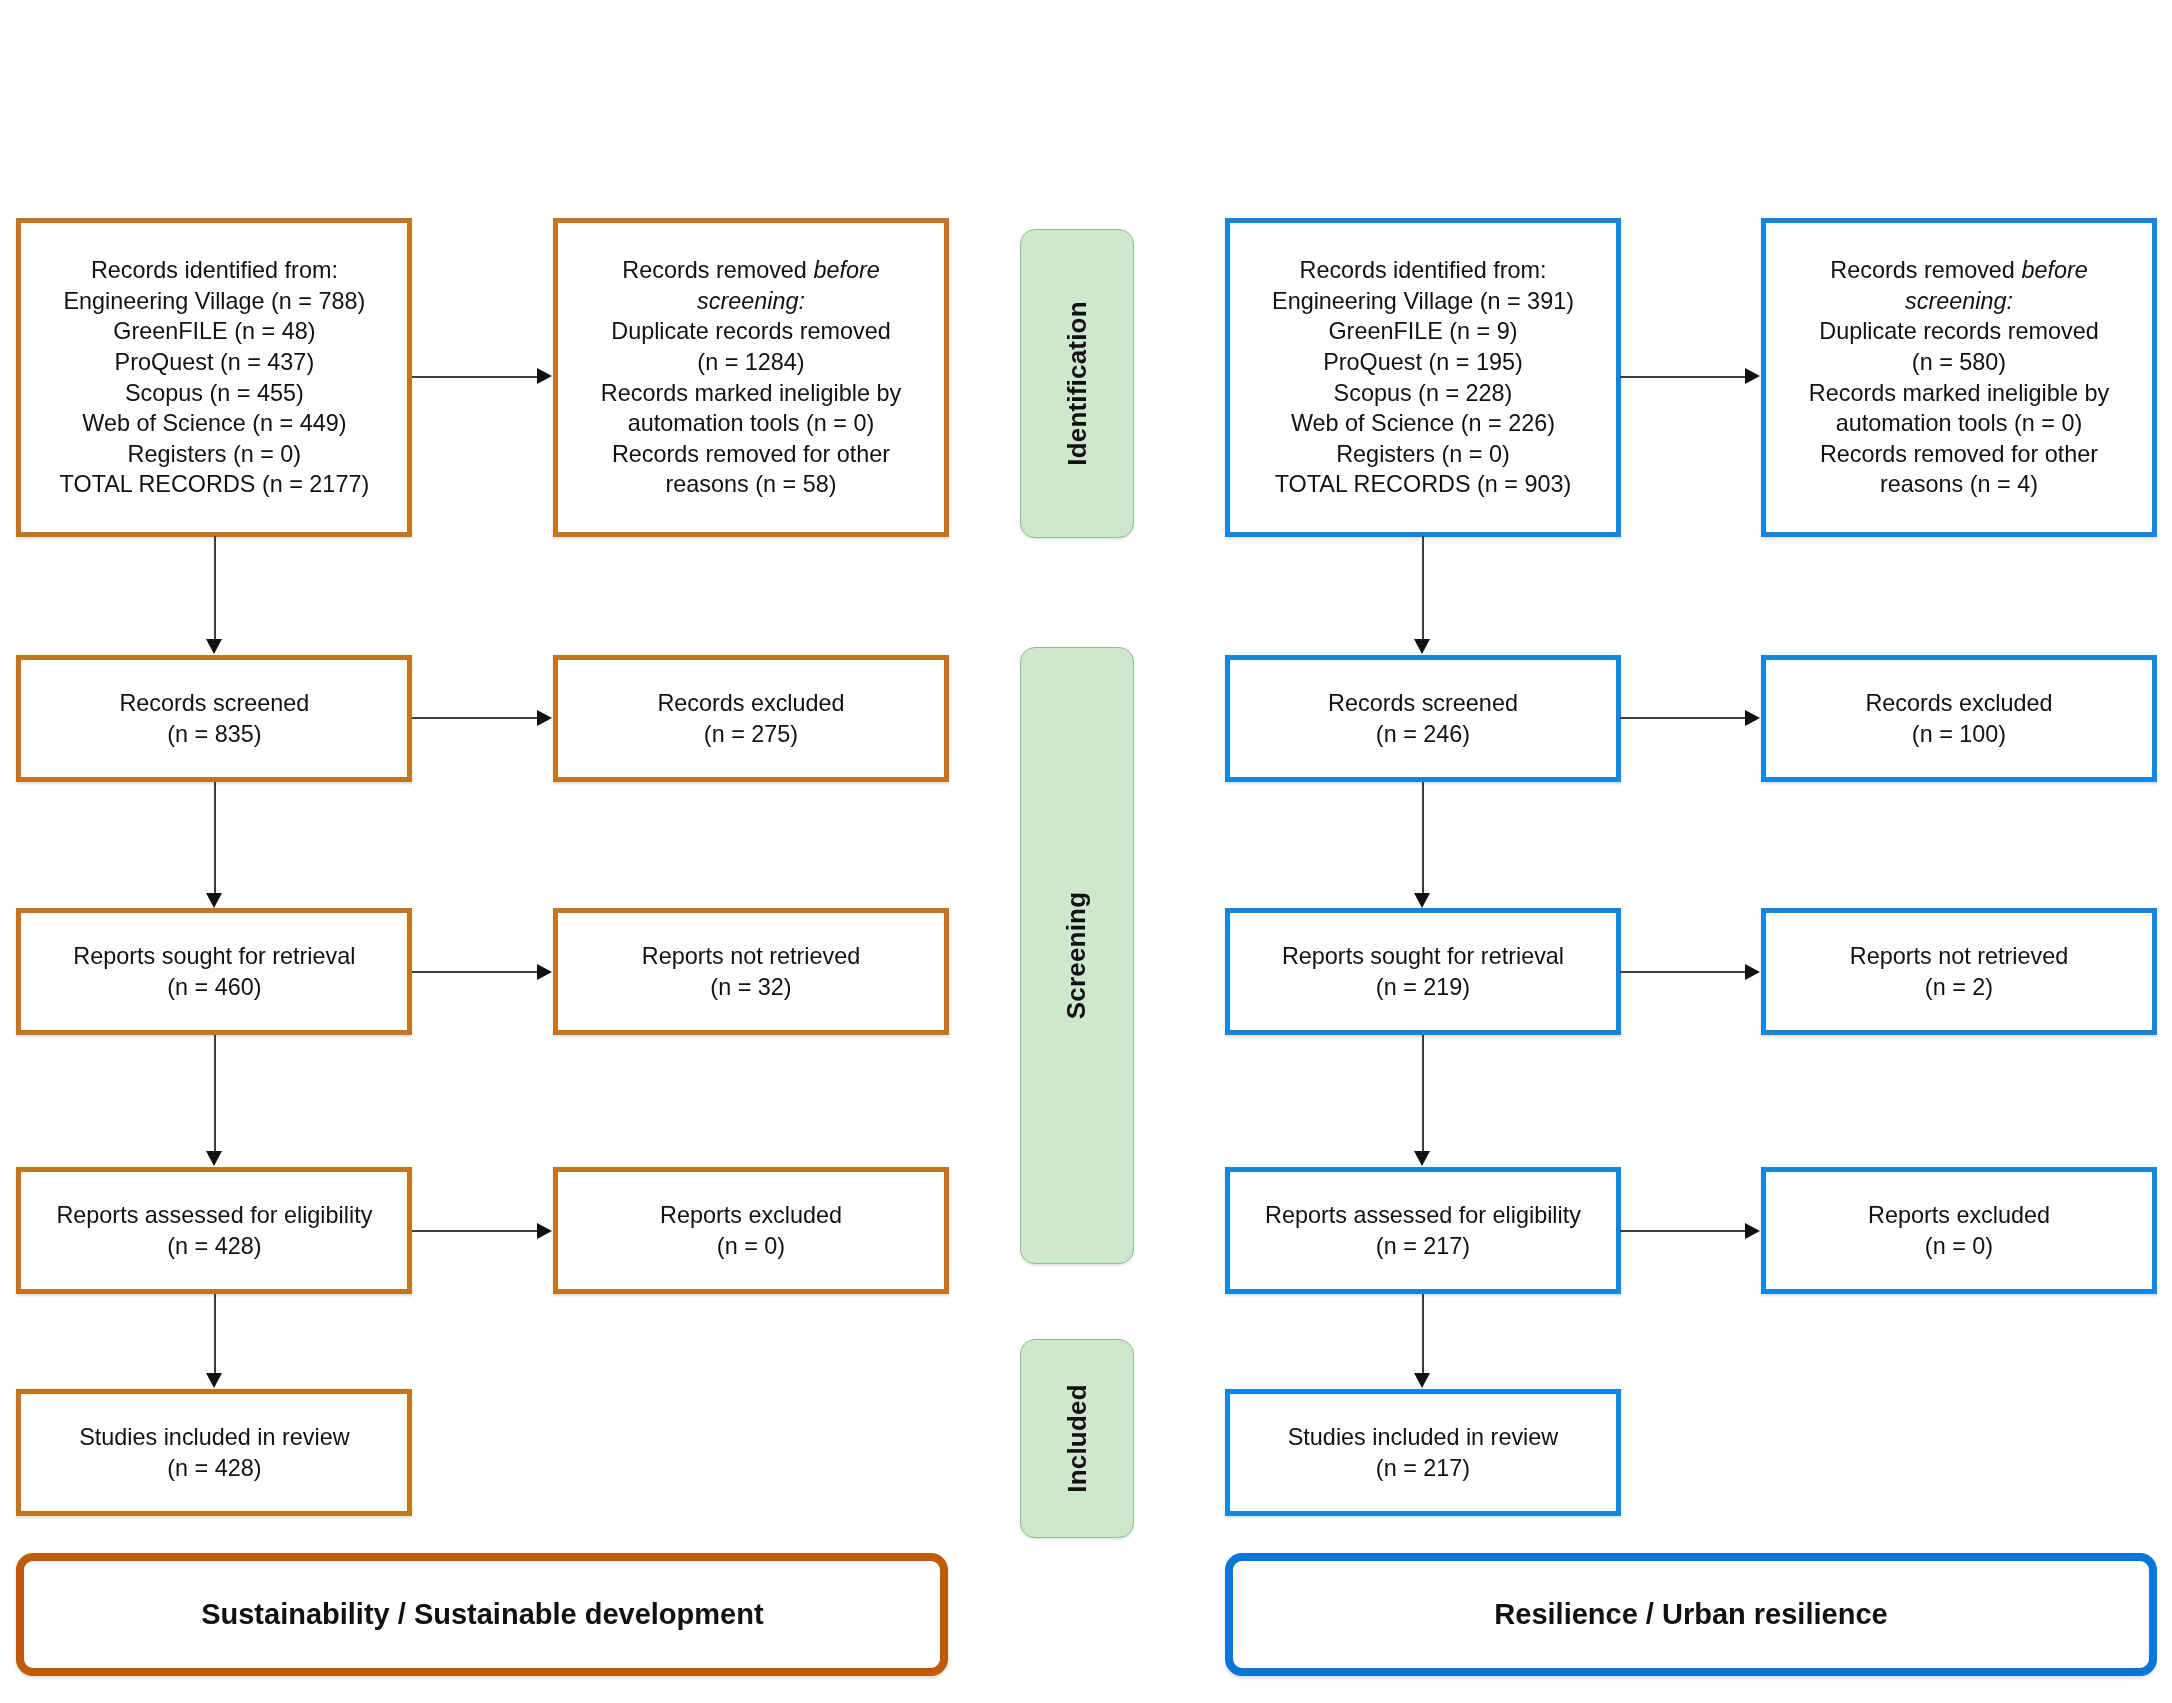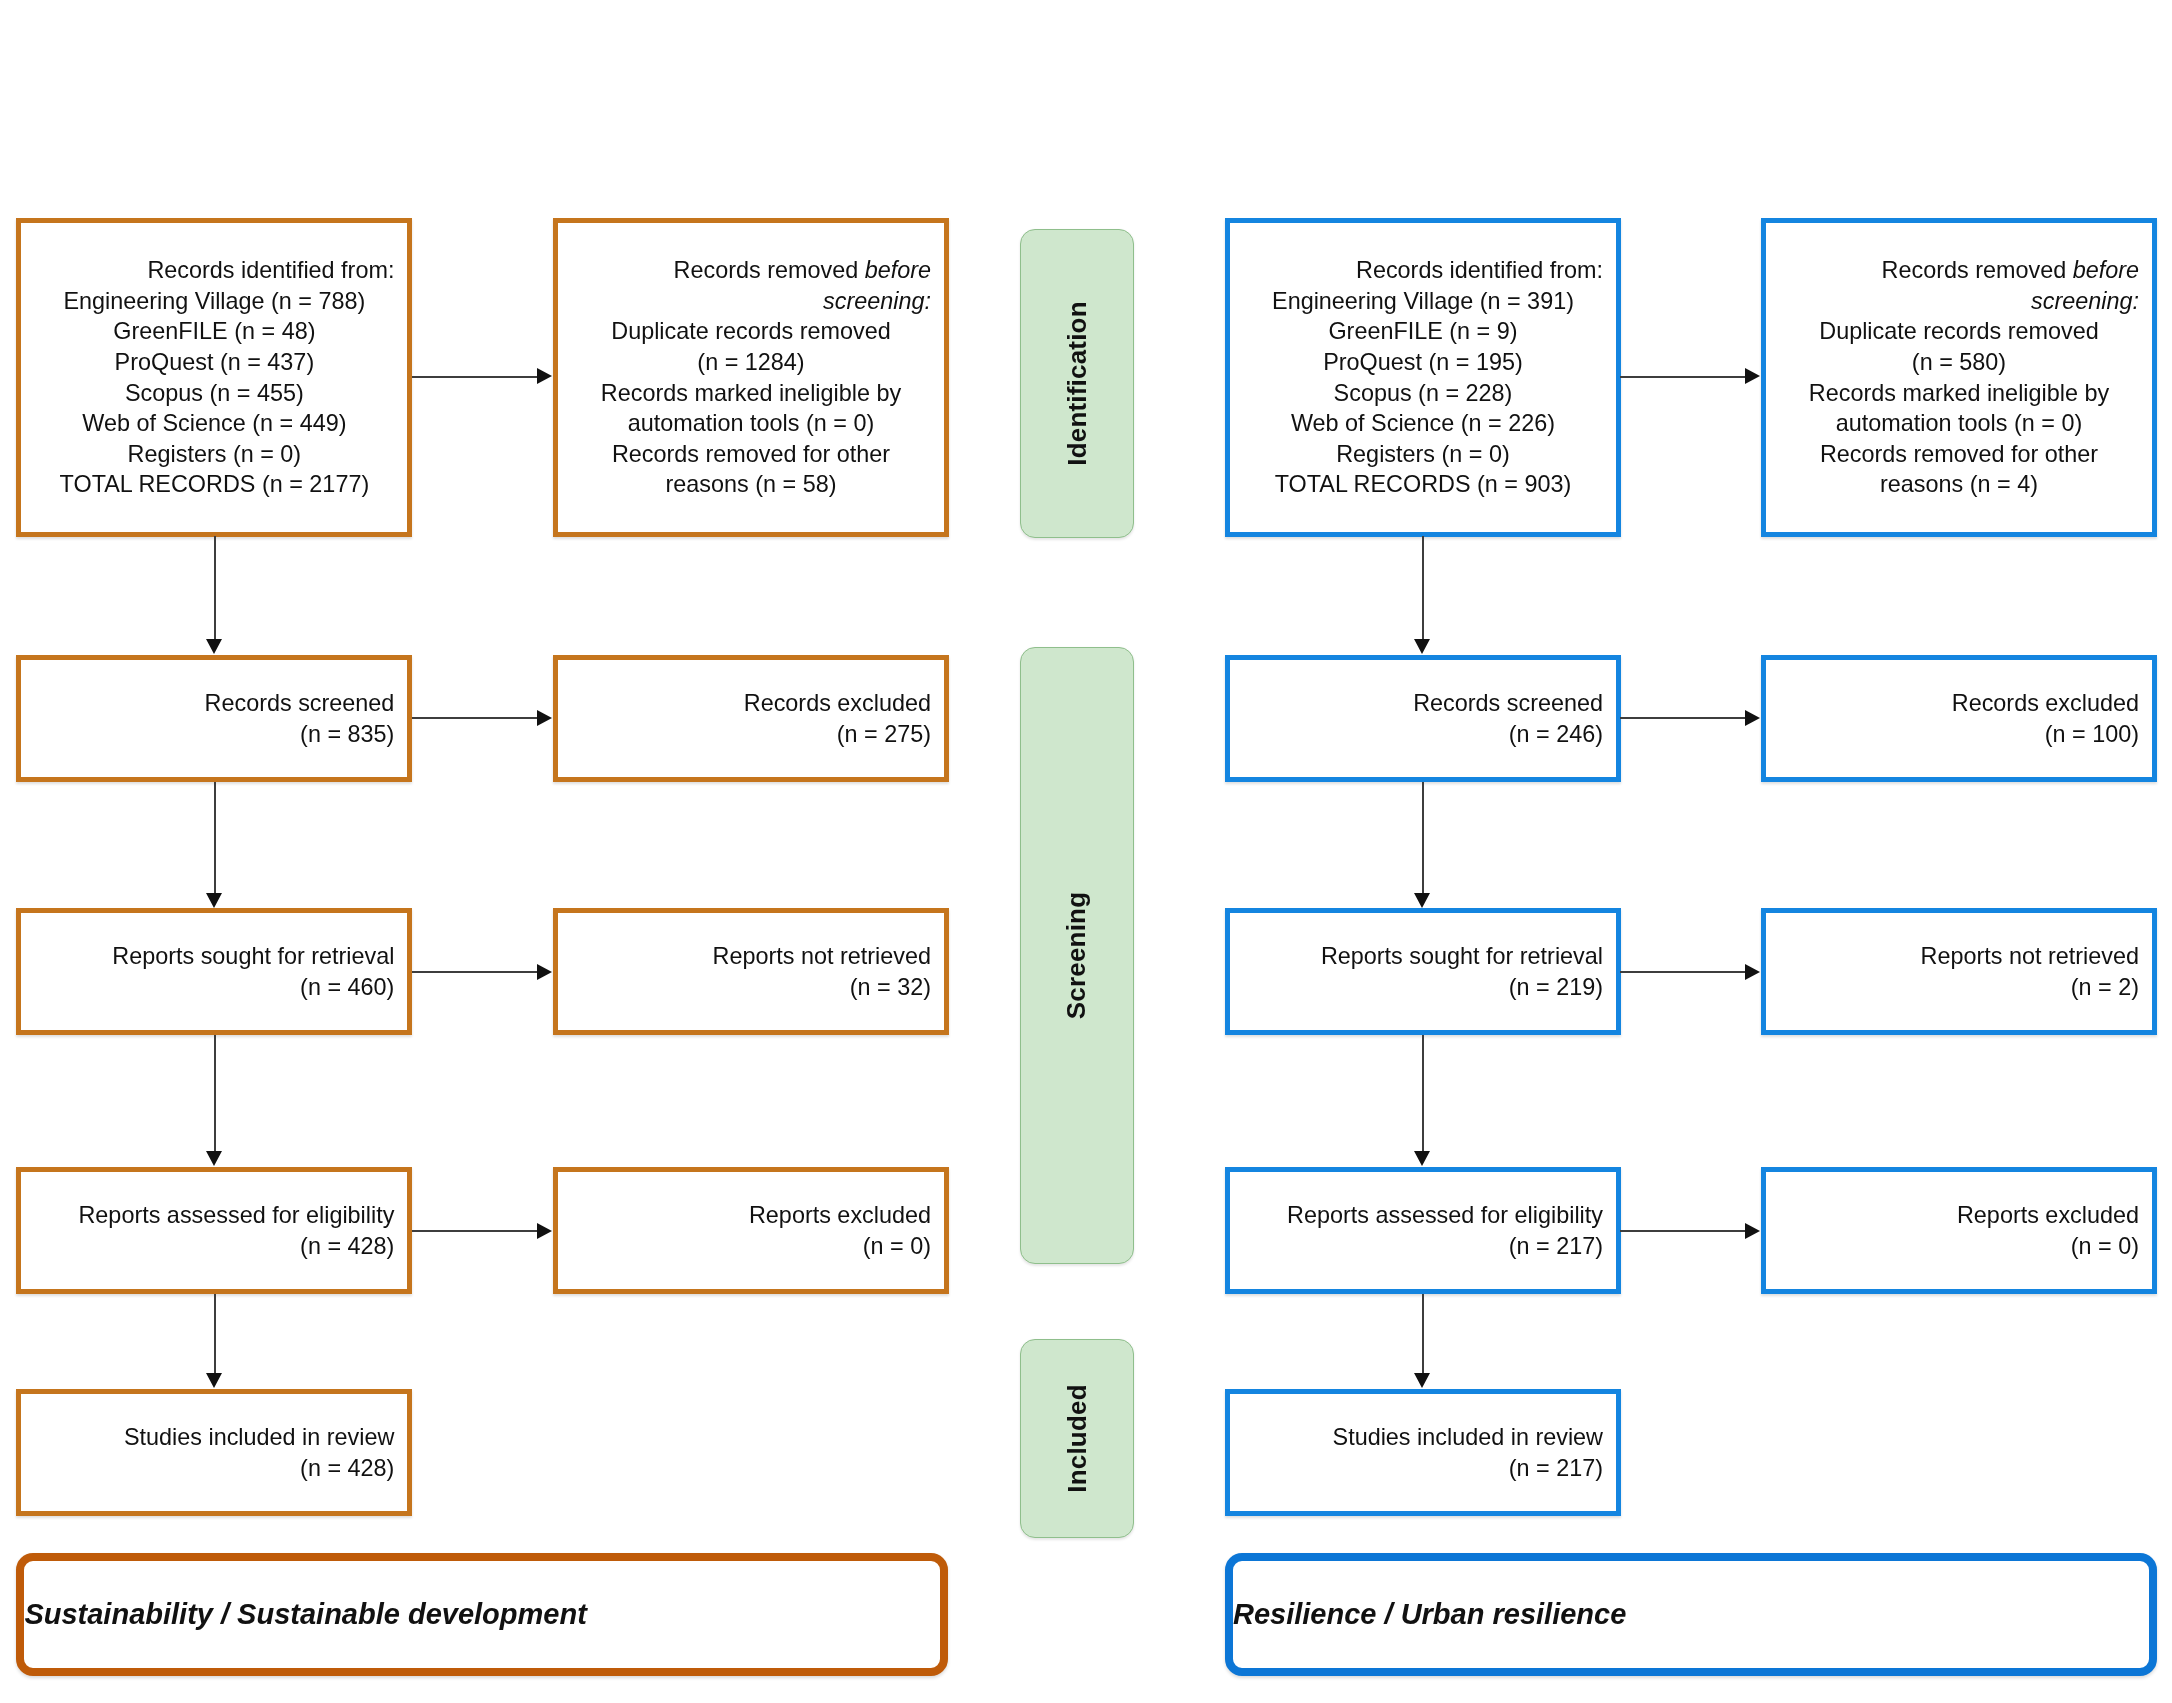--- a/index.html
+++ b/index.html
@@ -59,21 +59,21 @@
     padding: 0 13px;
     width: 100%;
     box-sizing: border-box;
   }
   .pbox .line {
     font-size: 23.4px;
     line-height: 1.305;
     color: #111111;
     white-space: nowrap;
   }
-  .pbox .line.center { text-align: right; }
+  .pbox .line.center { text-align: center; }
   .pbox .line.left   { text-align: center; }
   .pbox .line.italic { font-style: italic; }
 
   
   .phase {
     position: absolute;
     box-sizing: border-box;
     background: #CFE7CD;
     border: 1.5px solid #8FBF8C;
     border-radius: 15px;
@@ -92,22 +92,22 @@
   }
 
   
   .footer-box {
     position: absolute;
     box-sizing: border-box;
     background: #ffffff;
     border-radius: 17px;
     display: flex;
     align-items: center;
+    justify-content: center;
     box-shadow: 0 2px 3.5px rgba(0,0,0,0.15);
-    font-style: italic;
   }
   .footer-box.orange { border: 8.5px solid #BF5B09; }
   .footer-box.blue   { border: 8.5px solid #0C76D6; }
   .footer-label {
     font-size: 29px;
     font-weight: bold;
     color: #111111;
   }
 
   

